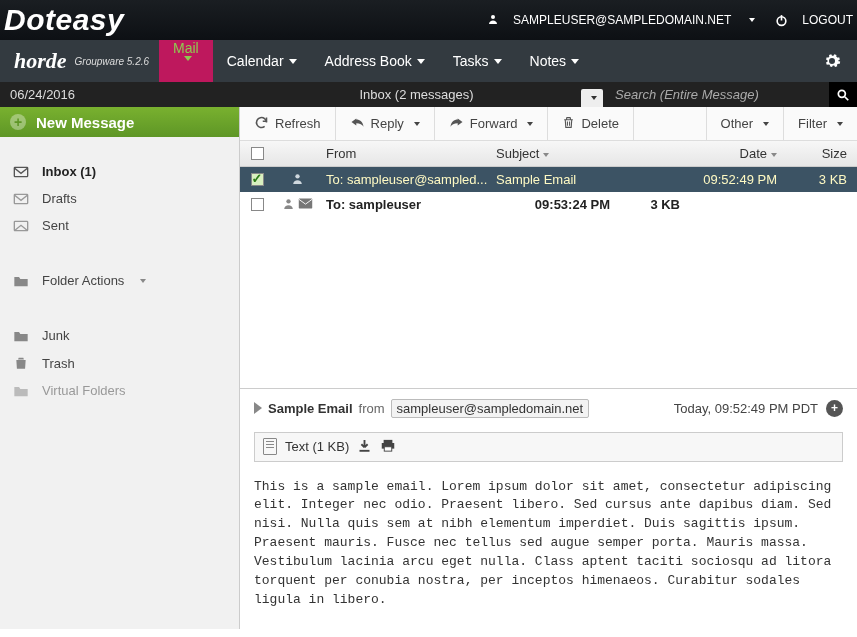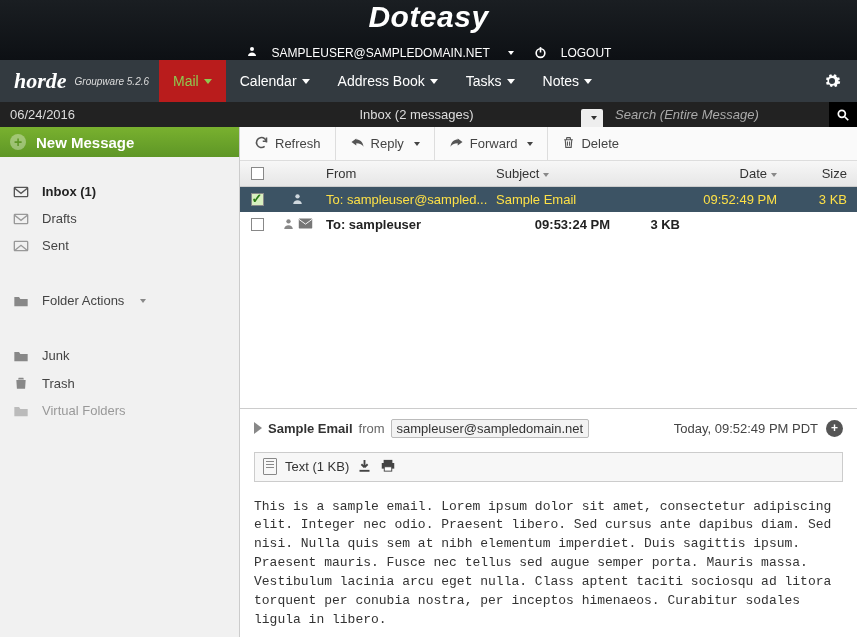--- a/index.html
+++ b/index.html
@@ -1,26 +1,26 @@
 <!DOCTYPE html>
 <html><head>
 <meta charset="utf-8">
 <style>
 * { box-sizing: border-box; margin: 0; padding: 0; }
 body { font-family: Arial, Helvetica, sans-serif; font-size: 13px; color: #333; width: 857px; height: 637px; overflow: hidden; background: #fff; }
 
 
-.topband { background: linear-gradient(#1a1e22, #0d1014); height: 60px; display: flex; align-items: center; justify-content: space-between; padding: 0 4px; color: #fff; flex-direction: column; }
+.topband { background: linear-gradient(#1a1e22, #0d1014); height: 40px; display: flex; align-items: center; justify-content: space-between; padding: 0 4px; color: #fff; }
 .brand { font-size: 30px; font-weight: bold; font-style: italic; letter-spacing: 0.5px; }
 .topband-right { display: flex; align-items: center; gap: 14px; font-size: 12px; }
 .navbar { background: #333a40; height: 42px; display: flex; align-items: center; padding: 0 0 0 0; }
 .horde-logo { font-family: Georgia, serif; font-style: italic; font-size: 22px; color: #fff; padding: 0 8px 0 14px; font-weight: bold; }
 .groupware { font-size: 10px; color: #ddd; font-style: italic; padding-right: 10px; }
 .nav-item { padding: 0 14px; height: 42px; display: flex; align-items: center; color: #fff; font-size: 14px; cursor: pointer; }
-.nav-item.active { background: #b91c1c; color: #8fc950; }
+.nav-item.active { background: #be185d; color: #8fc950; flex-direction: column; }
 .nav-gear { margin-left: auto; padding: 0 16px; color: #fff; height: 42px; display: flex; align-items: center; }
 .caret { display: inline-block; margin-left: 5px; width: 0; height: 0; border-left: 4px solid transparent; border-right: 4px solid transparent; border-top: 5px solid currentColor; vertical-align: middle; }
 .caret-sm { border-left-width: 3px; border-right-width: 3px; border-top-width: 4px; margin-left: 4px; }
 .statusbar { background: #222; color: #ddd; height: 25px; display: flex; align-items: center; font-size: 13px; }
 .status-date { padding-left: 10px; flex: 0 0 auto; width: 260px; }
 .status-inbox { text-align: center; flex: 1; }
 .status-tab { width: 22px; height: 18px; background: #eee; color: #333; display: flex; align-items: center; justify-content: center; margin-left: 8px; border-radius: 2px 2px 0 0; align-self: flex-end; }
 .status-search { margin-left: 6px; padding: 0 6px; color: #aaa; font-style: italic; flex: 0 0 220px; display: flex; align-items: center; }
 .status-glass { width: 28px; height: 25px; background: #000; display: flex; align-items: center; justify-content: center; }
 
@@ -43,21 +43,21 @@
 .colhead { height: 26px; background: linear-gradient(#f7f7f7, #e6e6e6); border-bottom: 1px solid #ccc; display: flex; align-items: center; font-size: 13px; color: #333; }
 .col-chk { width: 34px; text-align: center; }
 .col-flag { width: 46px; }
 .col-from { flex: 0 0 170px; padding-left: 6px; }
 .col-subj { flex: 1; padding-left: 6px; }
 .col-date { flex: 0 0 130px; text-align: right; padding-right: 10px; }
 .col-size { flex: 0 0 70px; text-align: right; padding-right: 10px; }
 
 .msglist { flex: 0 0 auto; }
 .msgrow { display: flex; align-items: center; height: 25px; font-size: 13px; }
-.msgrow.selected { background: #3c5364; color: #fde047; }
+.msgrow.selected { background: #3c5364; color: #fef9c3; }
 .msgrow.selected .row-icon { color: #cfd8de; }
 .msgrow.normal { background: #fff; color: #222; font-weight: bold; }
 .row-chk { width: 34px; display: flex; align-items: center; justify-content: center; }
 .row-icons { width: 46px; display: flex; align-items: center; justify-content: center; gap: 3px; }
 .row-icon { color: #888; }
 .row-from { flex: 0 0 170px; padding-left: 6px; white-space: nowrap; overflow: hidden; text-overflow: ellipsis; }
 .row-subj { flex: 1; padding-left: 6px; }
 .row-date { flex: 0 0 130px; text-align: right; padding-right: 10px; }
 .row-size { flex: 0 0 70px; text-align: right; padding-right: 10px; }
 .chkbox { width: 13px; height: 13px; border: 1px solid #888; background: #fff; }
@@ -240,20 +240,28 @@
           <span class="caret caret-sm"></span>
         </div>
       <div class="tb-btn">
           <span class="tb-icon"><svg width="13" height="15" viewBox="0 0 24 24" fill="none" stroke="#555" stroke-width="2">
               <path d="M4 7h16M6 7l1 14h10l1-14M9 3h6l1 4H8z"></path>
               <line x1="10" y1="10" x2="10" y2="18"></line>
               <line x1="14" y1="10" x2="14" y2="18"></line>
             </svg></span>
           <span>Delete</span>
         </div>
+      <div class="tb-btn" style="margin-left:auto;border-left:1px solid #ddd">
+          <span>Other</span>
+          <span class="caret caret-sm"></span>
+        </div>
+      <div class="tb-btn">
+          <span>Filter</span>
+          <span class="caret caret-sm"></span>
+        </div>
     </div>
 
     <div class="colhead">
       <div class="col-chk">
           <div class="chkbox" style="margin:auto"></div>
         </div>
       <div class="col-flag"></div>
       <div class="col-from">From</div>
       <div class="col-subj"><span>Subject</span><span class="caret caret-sm" style="color:#888"></span></div>
       <div class="col-date"><span>Date</span><span class="caret caret-sm" style="color:#888"></span></div>

